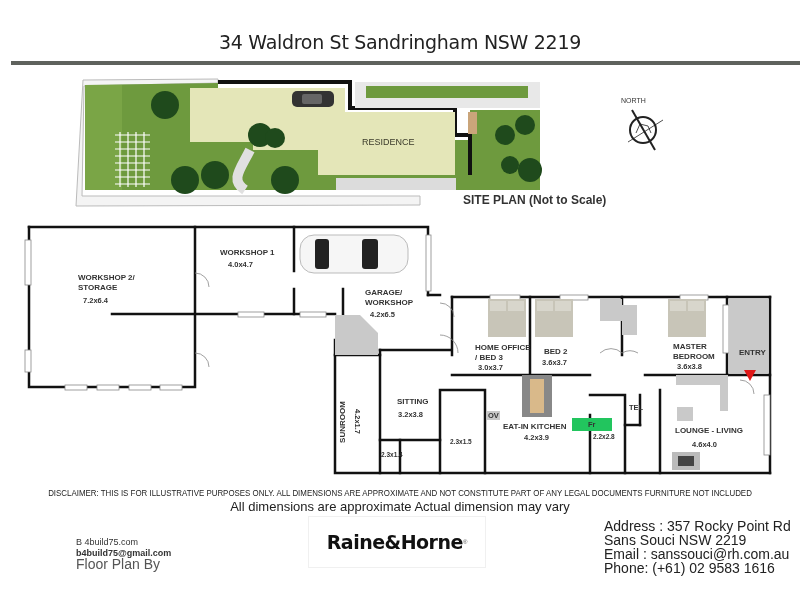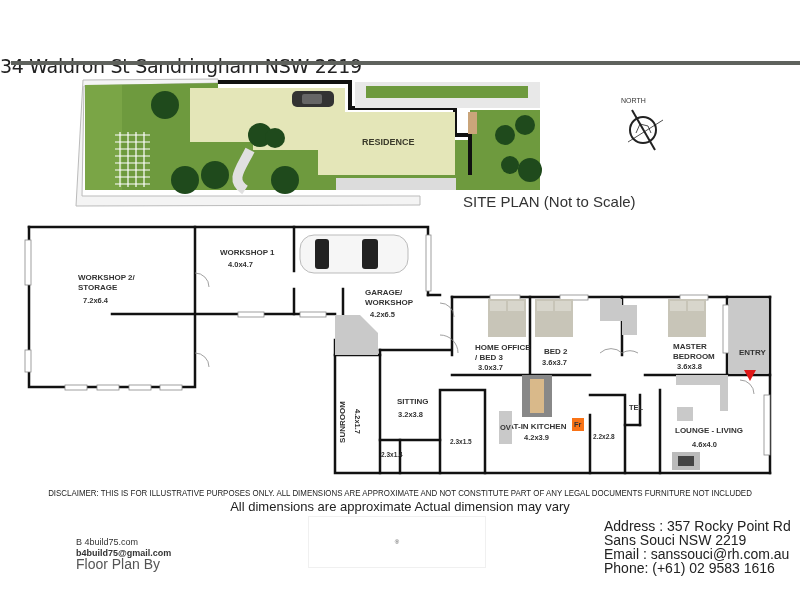--- a/index.html
+++ b/index.html
@@ -1,22 +1,22 @@
 <!DOCTYPE html>
 <html><head>
 <meta charset="utf-8">
 <style>
   html, body { margin:0; padding:0; background:#ffffff; }
   body { width:800px; height:600px; position:relative; overflow:hidden; font-family:"Liberation Sans", sans-serif; color:#222; }
-  .title { position:absolute; left:0; width:800px; top:31px; text-align:left; font-family:"DejaVu Sans", sans-serif; font-size:19px; color:#222; letter-spacing:-0.3px;margin-top:24px; }
+  .title { position:absolute; left:0; width:800px; top:31px; text-align:center; font-family:"DejaVu Sans", sans-serif; font-size:19px; color:#222; letter-spacing:-0.3px; }
   .title-rule { position:absolute; left:11px; top:61px; width:789px; height:4px; background:#5f625d; }
   .site { position:absolute; left:0; top:0; width:800px; height:215px; }
   .north-label { position:absolute; left:621px; top:97px; font-size:7px; color:#333; }
-  .site-caption { position:absolute; left:463px; top:193px; font-size:15px; font-weight:normal; color:#333; }
-  .site-res-label { position:absolute; left:362px; top:137px; font-size:9px; font-weight:bold; color:#3a3a2a; }
+  .site-caption { position:absolute; left:463px; top:193px; font-size:12px; font-weight:bold; color:#333; }
+  .site-res-label { position:absolute; left:362px; top:137px; font-size:9px; font-weight:normal; color:#3a3a2a; }
   .plan { position:absolute; left:0; top:215px; width:800px; height:270px; }
   .room-label { position:absolute; font-size:8px; font-weight:bold; color:#333; line-height:10px; white-space:nowrap; }
   .room-dim { position:absolute; font-size:7.5px; font-weight:bold; color:#333; white-space:nowrap; }
   .disclaimer { position:absolute; left:0; width:800px; top:488px; text-align:center; font-size:8.5px; color:#222; font-family:"Liberation Sans", sans-serif; transform:scaleX(0.93); }
   .disclaimer2 { position:absolute; left:0; width:800px; top:499px; text-align:center; font-size:13px; color:#222; }
   .credit { position:absolute; left:76px; top:537px; font-size:9px; line-height:11px; color:#333; }
   .credit .b { font-weight:bold; }
   .credit .s { font-size:14px; color:#555; }
   .logo-box { position:absolute; left:308px; top:516px; width:176px; height:50px; border:1px solid #f0f0f0; display:flex; align-items:center; justify-content:center; }
   .logo-text { font-family:"DejaVu Sans", sans-serif; font-weight:bold; font-size:19px; color:#111; letter-spacing:-0.5px; }
@@ -226,35 +226,36 @@
   <div class="room-label" style="left:503px;top:207px">EAT-IN KITCHEN</div>
   <div class="room-dim" style="left:524px;top:218px">4.2x3.9</div>
 
   <div class="room-label" style="left:675px;top:211px">LOUNGE - LIVING</div>
   <div class="room-dim" style="left:692px;top:225px">4.6x4.0</div>
 
   <div class="room-dim" style="left:381px;top:236px;font-size:6.5px">2.3x1.4</div>
   <div class="room-dim" style="left:450px;top:223px;font-size:6.5px">2.3x1.5</div>
   <div class="room-dim" style="left:593px;top:218px;font-size:6.5px">2.2x2.8</div>
 
-  <div class="room-dim" style="left:499px;top:196px;background:#c9c9c9;padding:12px 1px">OV</div>
-  <div class="room-dim" style="left:572px;top:203px;background:#f97316;padding:2px 2px">Fr</div>
+  <div class="room-dim" style="left:487px;top:196px;background:#c9c9c9;padding:0 1px">OV</div>
+  <div class="room-dim" style="left:572px;top:203px;background:#22c55e;padding:2px 16px">Fr</div>
   <div class="room-dim" style="left:629px;top:188px">TEL</div>
 </div>
 
 <div class="disclaimer">DISCLAIMER: THIS IS FOR ILLUSTRATIVE PURPOSES ONLY. ALL DIMENSIONS ARE APPROXIMATE AND NOT CONSTITUTE PART OF ANY LEGAL DOCUMENTS FURNITURE NOT INCLUDED</div>
 <div class="disclaimer2">All dimensions are approximate Actual dimension may vary</div>
 
 <div class="credit">
   <div>B 4build75.com</div>
   <div class="b">b4build75@gmail.com</div>
   <div class="s">Floor Plan By</div>
 </div>
 
 <div class="logo-box">
+  <span class="logo-text">Raine&amp;Horne</span>
     <span class="logo-dot">®</span>
 </div>
 
 <div class="contact">
   <div>Address : 357 Rocky Point Rd</div>
   <div>Sans Souci NSW 2219</div>
   <div>Email : sanssouci@rh.com.au</div>
   <div>Phone:  (+61) 02 9583 1616</div>
 </div>
 

